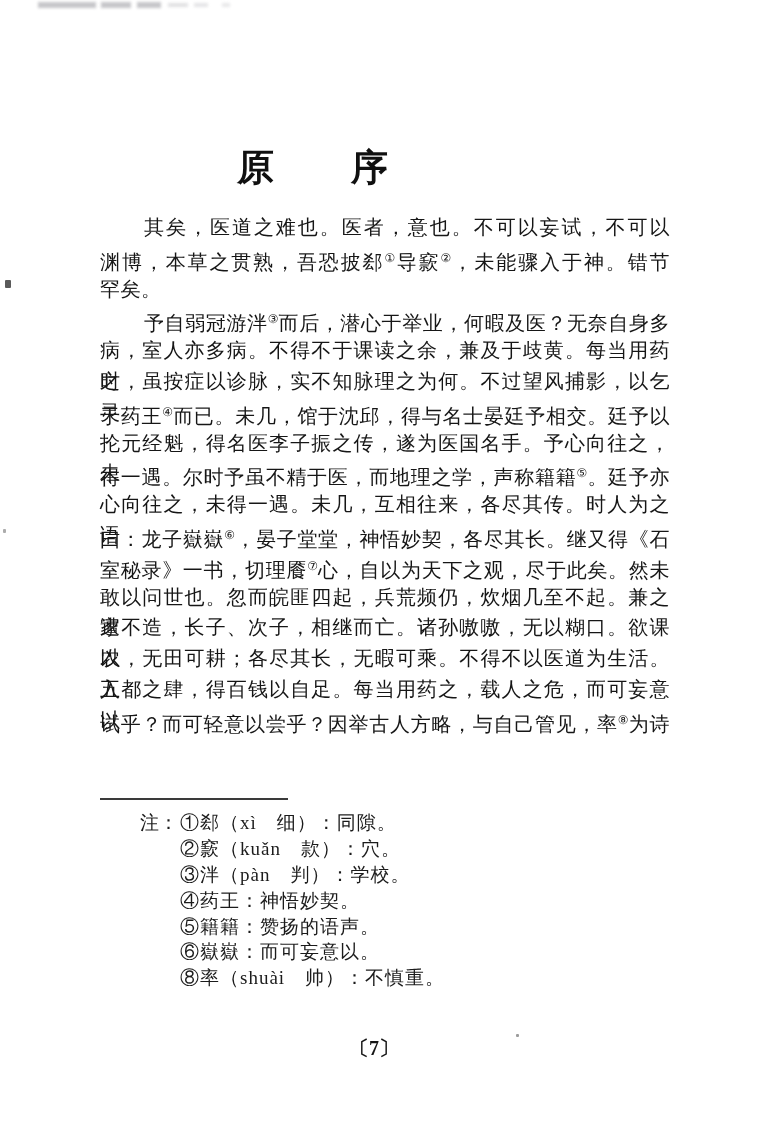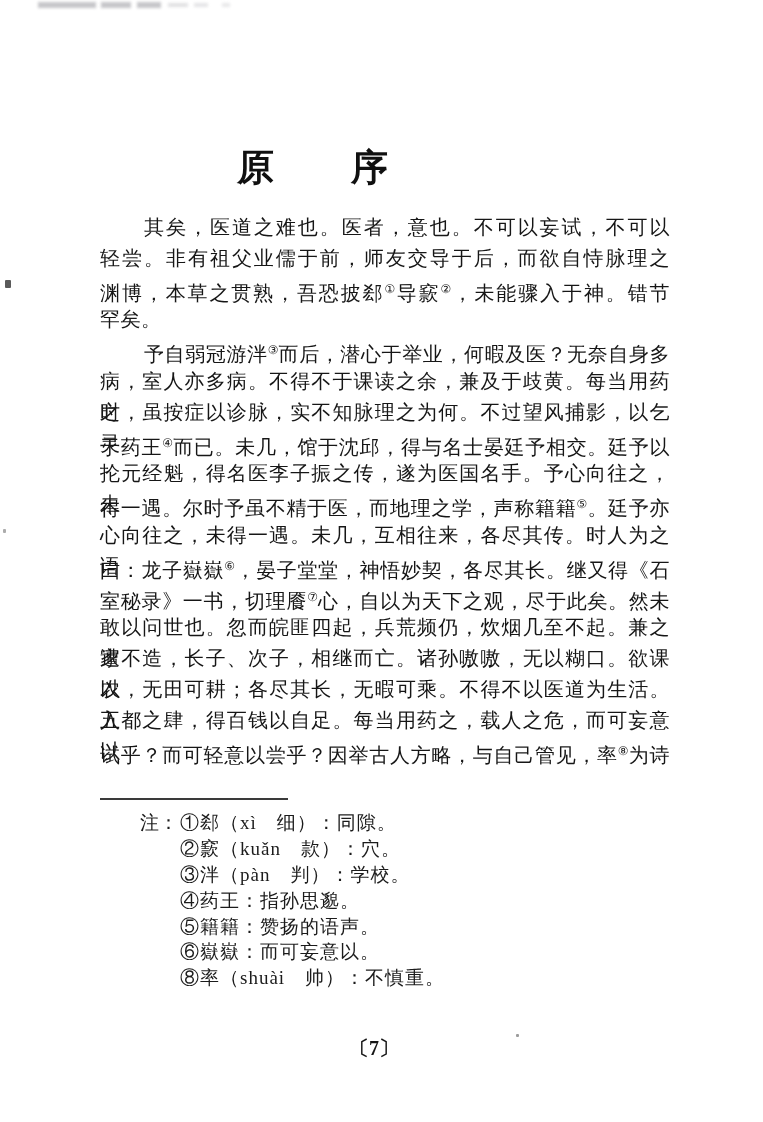--- a/index.html
+++ b/index.html
@@ -107,21 +107,20 @@
   <div class="scan-smudge" style="left:194px; top:3px; width:14px; height:4px; opacity:0.35;"></div>
   <div class="scan-smudge" style="left:222px; top:3px; width:8px; height:4px; opacity:0.3;"></div>
   <div class="scan-speck" style="left:5px; top:280px; width:6px; height:8px;"></div>
   <div class="scan-speck" style="left:3px; top:529px; width:3px; height:4px; opacity:0.5;"></div>
   <div class="scan-speck" style="left:516px; top:1034px; width:3px; height:3px; opacity:0.6;"></div>
 
   <div class="page-title">原　　序</div>
 
   <div class="body-text">
     <div class="body-line indent">其矣，医道之难也。医者，意也。不可以妄试，不可以</div>
-    <div class="body-line">轻尝。非有祖父业儒于前，师友交导于后，而欲自恃脉理之</div>
     <div class="body-line">渊博，本草之贯熟，吾恐披郄<sup class="fn">①</sup>导窾<sup class="fn">②</sup>，未能骤入于神。错节</div>
     <div class="body-line para-end">罕矣。</div>
     <div class="body-line indent">予自弱冠游泮<sup class="fn">③</sup>而后，潜心于举业，何暇及医？无奈自身多</div>
     <div class="body-line">病，室人亦多病。不得不于课读之余，兼及于歧黄。每当用药之</div>
     <div class="body-line">时，虽按症以诊脉，实不知脉理之为何。不过望风捕影，以乞灵</div>
     <div class="body-line">于药王<sup class="fn">④</sup>而已。未几，馆于沈邱，得与名士晏廷予相交。廷予以</div>
     <div class="body-line">抡元经魁，得名医李子振之传，遂为医国名手。予心向往之，未</div>
     <div class="body-line">得一遇。尔时予虽不精于医，而地理之学，声称籍籍<sup class="fn">⑤</sup>。廷予亦</div>
     <div class="body-line">心向往之，未得一遇。未几，互相往来，各尽其传。时人为之语</div>
     <div class="body-line">曰：龙子嶽嶽<sup class="fn">⑥</sup>，晏子堂堂，神悟妙契，各尽其长。继又得《石</div>
@@ -143,21 +142,21 @@
     <div class="note-row">
       <span class="note-label"></span>
       <span class="note-text">②窾（kuǎn　款）：穴。</span>
     </div>
     <div class="note-row">
       <span class="note-label"></span>
       <span class="note-text">③泮（pàn　判）：学校。</span>
     </div>
     <div class="note-row">
       <span class="note-label"></span>
-      <span class="note-text">④药王：指孙思邈。</span>
+      <span class="note-text">④药王：神悟妙契。</span>
     </div>
     <div class="note-row">
       <span class="note-label"></span>
       <span class="note-text">⑤籍籍：赞扬的语声。</span>
     </div>
     <div class="note-row">
       <span class="note-label"></span>
       <span class="note-text">⑥嶽嶽：而可妄意以。</span>
     </div>
     <div class="note-row">

